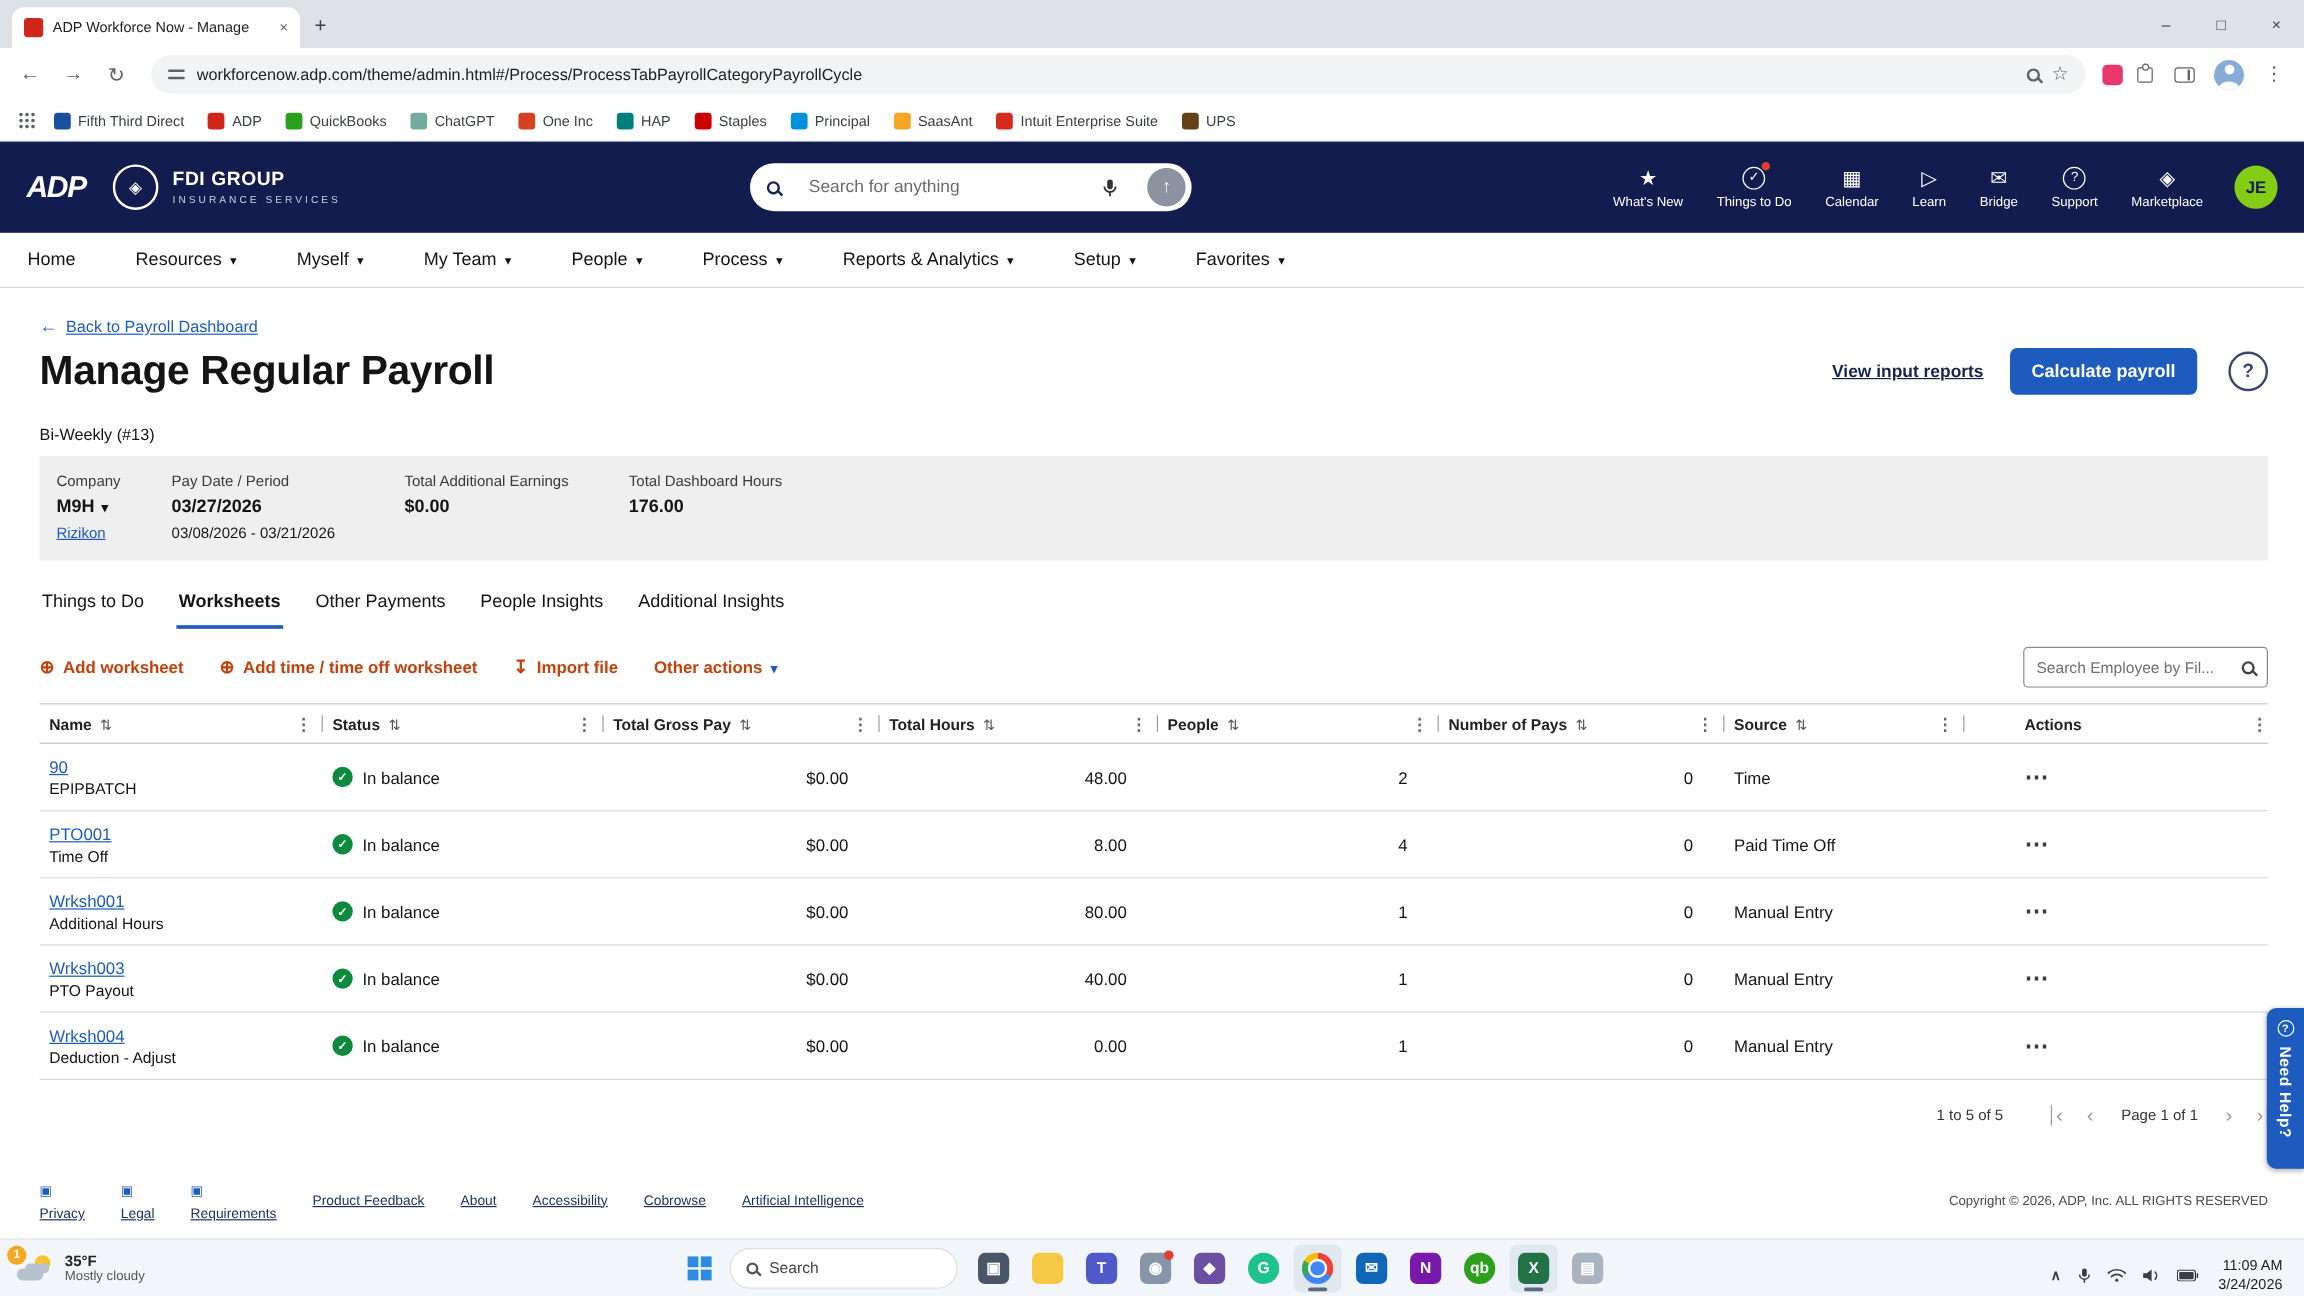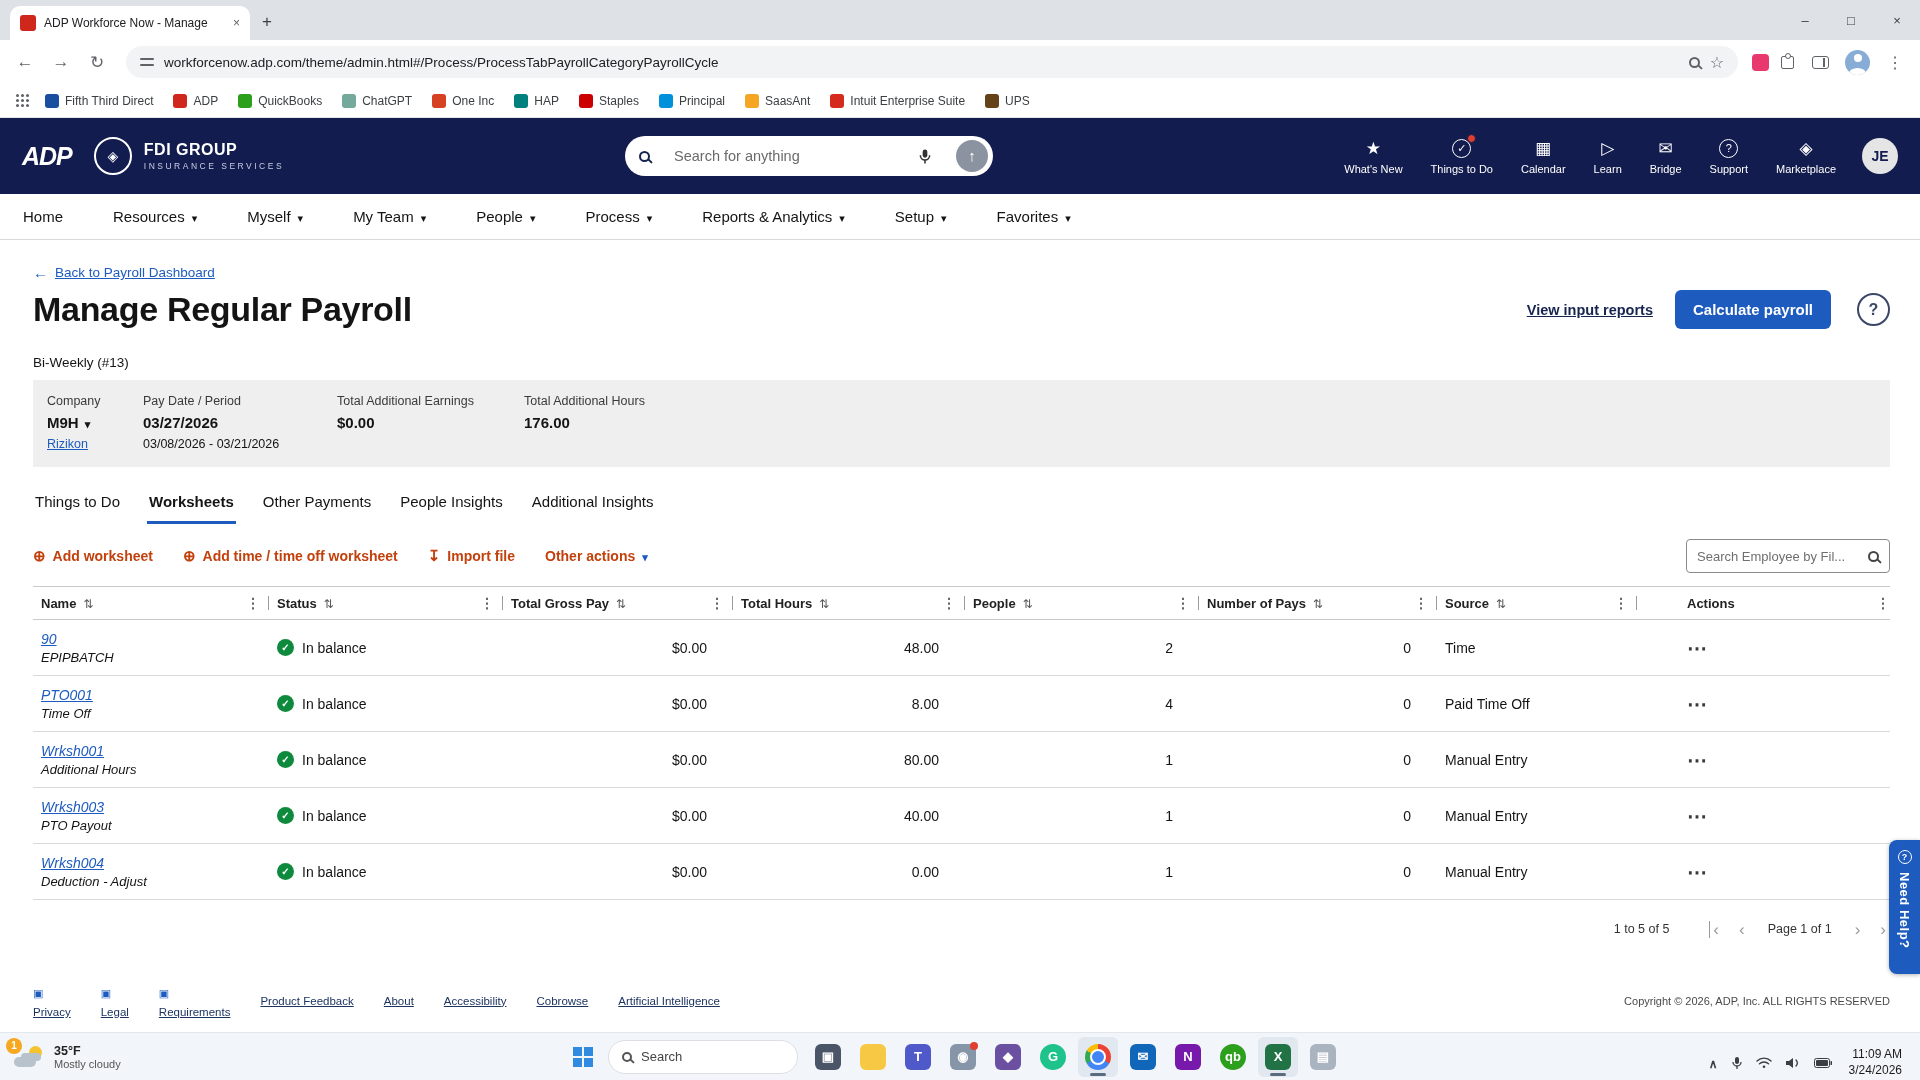--- a/index.html
+++ b/index.html
@@ -64,21 +64,21 @@
   .hsearch-input::placeholder { color:#6b6b6b; }
   .go-btn { width:32px; height:32px; border-radius:50%; background:#8b92a0; display:flex; align-items:center; justify-content:center; color:#fff; }
   .i-up::before { content:"↑"; font-size:15px; }
   .hmenu { margin-left:auto; display:flex; align-items:center; gap:28px; }
   .hitem { display:flex; flex-direction:column; align-items:center; gap:4px; cursor:pointer; }
   .hicon-wrap { position:relative; height:22px; display:flex; align-items:center; }
   .hicon { color:#fff; font-size:17px; line-height:1; }
   .hicon.circled { width:19px; height:19px; border:1.6px solid #fff; border-radius:50%; font-size:11px; display:flex; align-items:center; justify-content:center; }
   .hbadge { position:absolute; top:-3px; right:-5px; width:9px; height:9px; border-radius:50%; background:#e03e2f; border:1.5px solid #131c4e; }
   .hlabel { color:#fff; font-size:11px; white-space:nowrap; }
-  .avatar { width:36px; height:36px; border-radius:50%; background:#e5e5e5; color:#131c4e; font-weight:700; font-size:14px; display:flex; align-items:center; justify-content:center; margin-left:26px; cursor:pointer; }
+  .avatar { width:36px; height:36px; border-radius:50%; background:#84cc16; color:#131c4e; font-weight:700; font-size:14px; display:flex; align-items:center; justify-content:center; margin-left:26px; cursor:pointer; }
 
   
   .mainnav { height:46px; background:#fff; border-bottom:1px solid #d9d9d9; display:flex; align-items:center; padding:0 23px; }
   .nav-item { display:flex; align-items:center; gap:7px; margin-right:50px; font-size:15px; color:#141414; cursor:pointer; white-space:nowrap; }
   .i-caret::before { content:"▾"; font-size:11px; color:inherit; }
 
   
   .content { height:792px; padding:0 30px 0 33px; position:relative; background:#fff; }
   .backrow { padding-top:24px; }
   .back-link { display:inline-flex; align-items:center; gap:7px; color:#1d5bbf; font-size:13.5px; cursor:pointer; }
@@ -118,21 +118,21 @@
   .thead, .tr { display:grid; grid-template-columns:236px 234px 230px 232px 234px 238px 200px 1fr; align-items:center; }
   .thead { height:34px; border-top:1px solid #c9c9c9; border-bottom:1px solid #c9c9c9; }
   .th { display:flex; align-items:center; gap:7px; padding-left:8px; height:100%; font-size:13px; font-weight:700; color:#222; }
   .th.actions-col { padding-left:50px; }
   .i-sort::before { content:"⇅"; font-size:12px; color:#555; font-weight:400; }
   .th-right { margin-left:auto; display:flex; align-items:center; gap:8px; padding-right:0; }
   .i-colmenu::before { content:"⋮"; font-size:14px; color:#666; }
   .th-div { width:1px; height:14px; background:#9b9b9b; }
   .tr { height:56px; border-bottom:1px solid #d9d9d9; }
   .td { font-size:14px; color:#141414; }
-  .name-cell { padding-left:8px; display:flex; flex-direction:column; gap:3px;font-style:italic; }
+  .name-cell { padding-left:8px; display:flex; flex-direction:column; gap:3px; }
   .row-link { color:#1d5bbf; text-decoration:underline; font-size:14px; width:max-content; cursor:pointer; }
   .row-sub { font-size:13px; color:#141414; }
   .status-cell { display:flex; align-items:center; gap:8px; padding-left:8px; }
   .check { width:17px; height:17px; border-radius:50%; background:#0e8a3e; color:#fff; display:flex; align-items:center; justify-content:center; font-size:10px; font-weight:700; flex:none; }
   .check::before { content:"✓"; }
   .td.num { text-align:right; padding-right:26px; }
   .td.source { padding-left:8px; }
   .td.actions { padding-left:50px; }
   .i-dots3 { cursor:pointer; } .i-dots3::before { content:"⋯"; font-size:20px; font-weight:700; color:#3a3a3a; letter-spacing:1px; }
 
@@ -449,21 +449,21 @@
       <div class="scol c2">
         <span class="slabel">Pay Date / Period</span>
         <span class="sval">03/27/2026</span>
         <span class="ssub">03/08/2026 - 03/21/2026</span>
       </div>
       <div class="scol c3">
         <span class="slabel">Total Additional Earnings</span>
         <span class="sval">$0.00</span>
       </div>
       <div class="scol">
-        <span class="slabel">Total Additional Hours</span>
+        <span class="slabel">Total Dashboard Hours</span>
         <span class="sval">176.00</span>
       </div>
     </div>
 
     <div class="tabs">
 
         <div class="tabitem">
           <span>Things to Do</span>
         </div>
 

